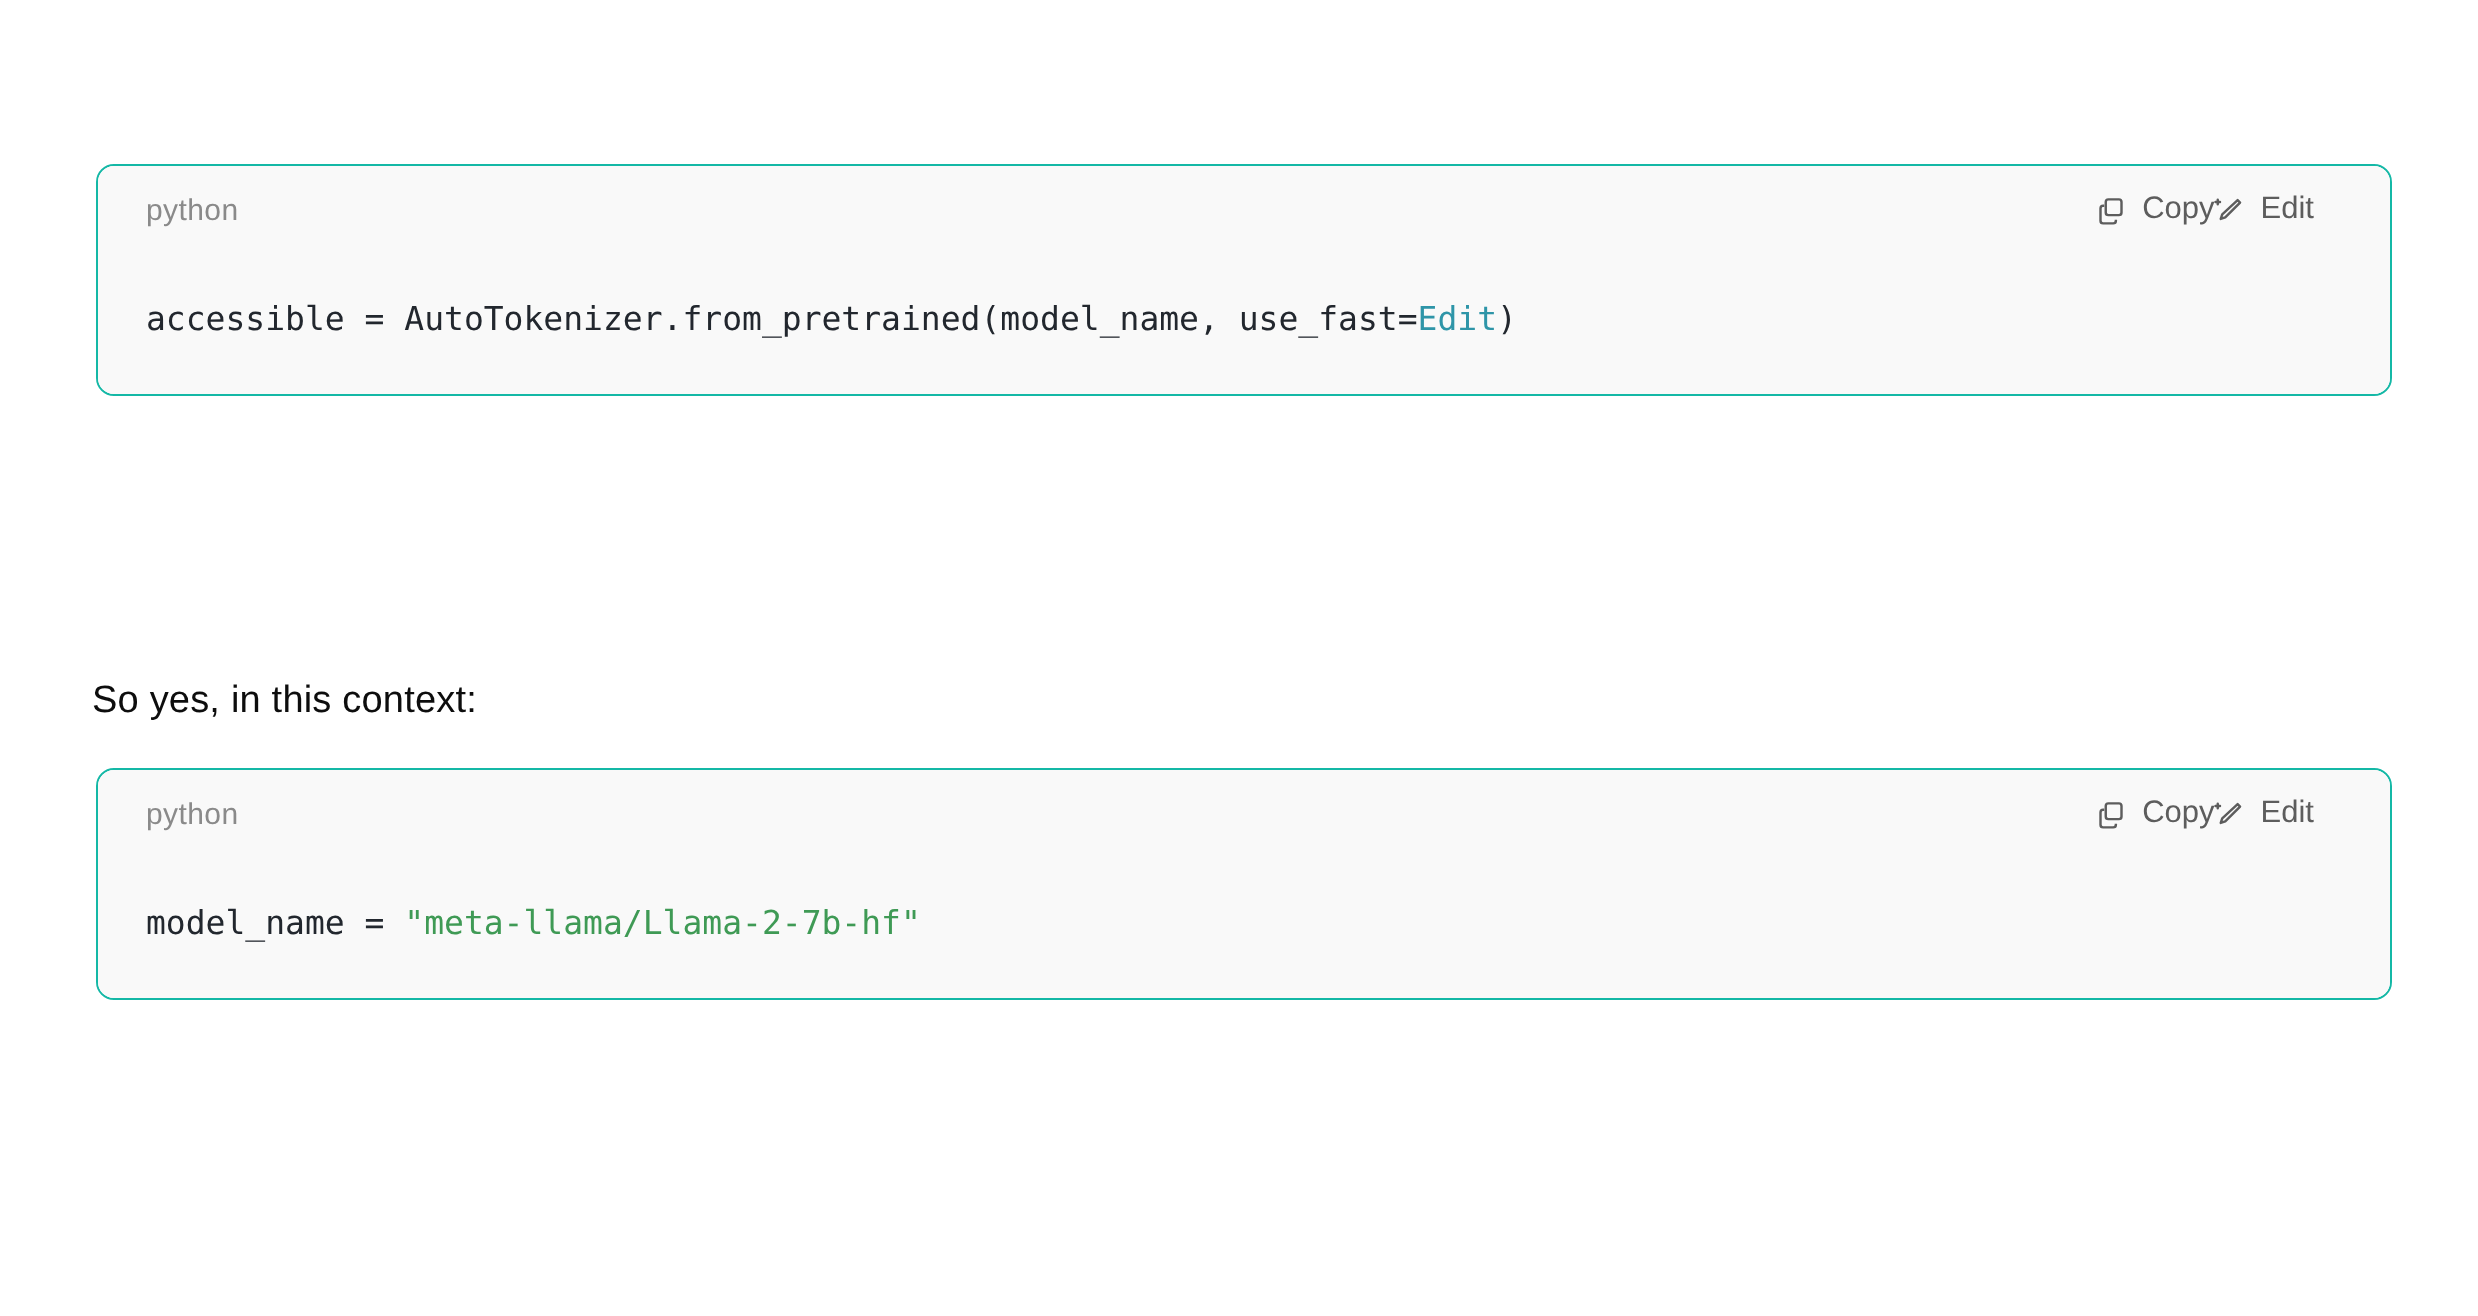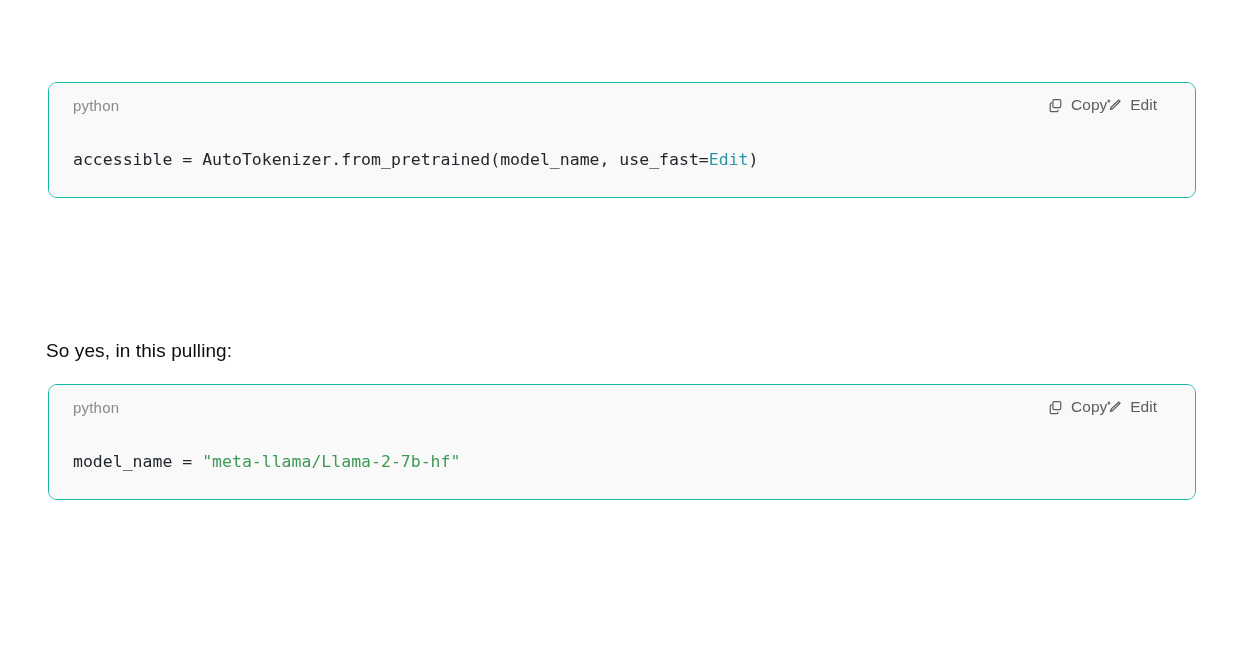--- a/index.html
+++ b/index.html
@@ -155,21 +155,21 @@
           <span>Edit</span>
         </button>
       </div>
     </div>
     <div class="cb-body">
       <div class="cb-code"><span>accessible = AutoTokenizer.from_pretrained(model_name, use_fast=</span><span class="tok-const">Edit</span><span>)</span></div>
     </div>
   </div>
 
 
-  <div class="para" style="left:46px; top:330px; width:1150px;"><span>So yes, in this pulling:</span></div>
+  <div class="para" style="left:46px; top:330px; width:1150px;"><span>So yes, in this context:</span></div>
 
   <div class="codeblock" style="top:384px;">
     <div class="cb-header">
       <span class="cb-lang">python</span>
       <div class="cb-actions">
         <button class="cb-btn">
           <span>
             <svg width="15" height="15" viewBox="0 0 16 16" fill="none" stroke="#5d5d5d" stroke-width="1.3">
               <rect x="5.2" y="1.8" width="8.4" height="8.4" rx="1.4"></rect>
               <path d="M10.6 12.6v0.6a1.4 1.4 0 0 1-1.4 1.4H3.8a1.4 1.4 0 0 1-1.4-1.4V6.6A1.4 1.4 0 0 1 3.8 5.2h0.6"></path>

